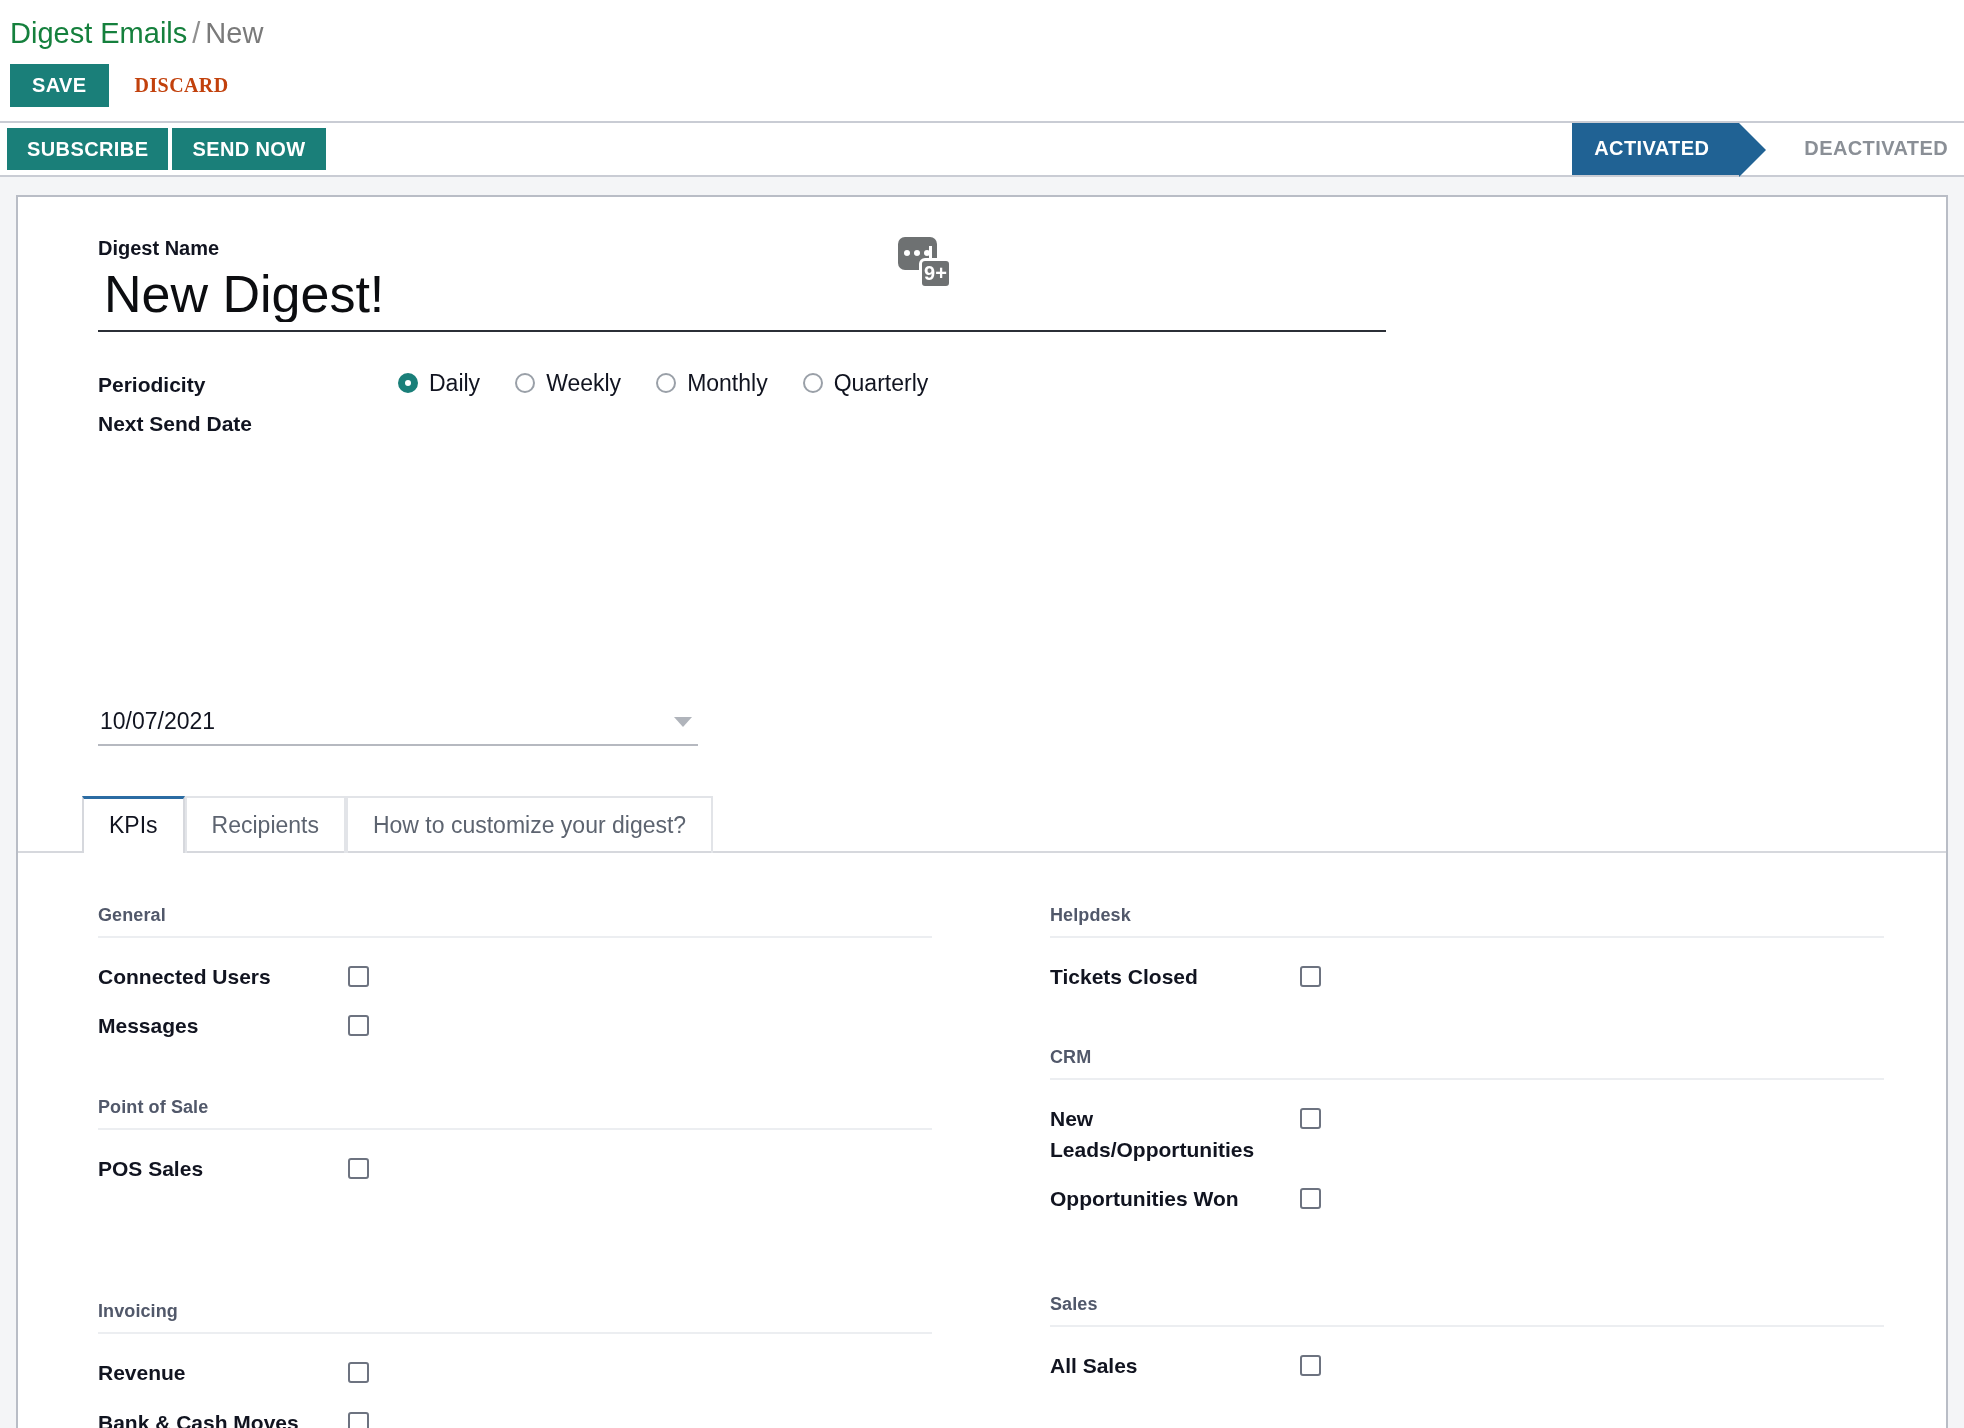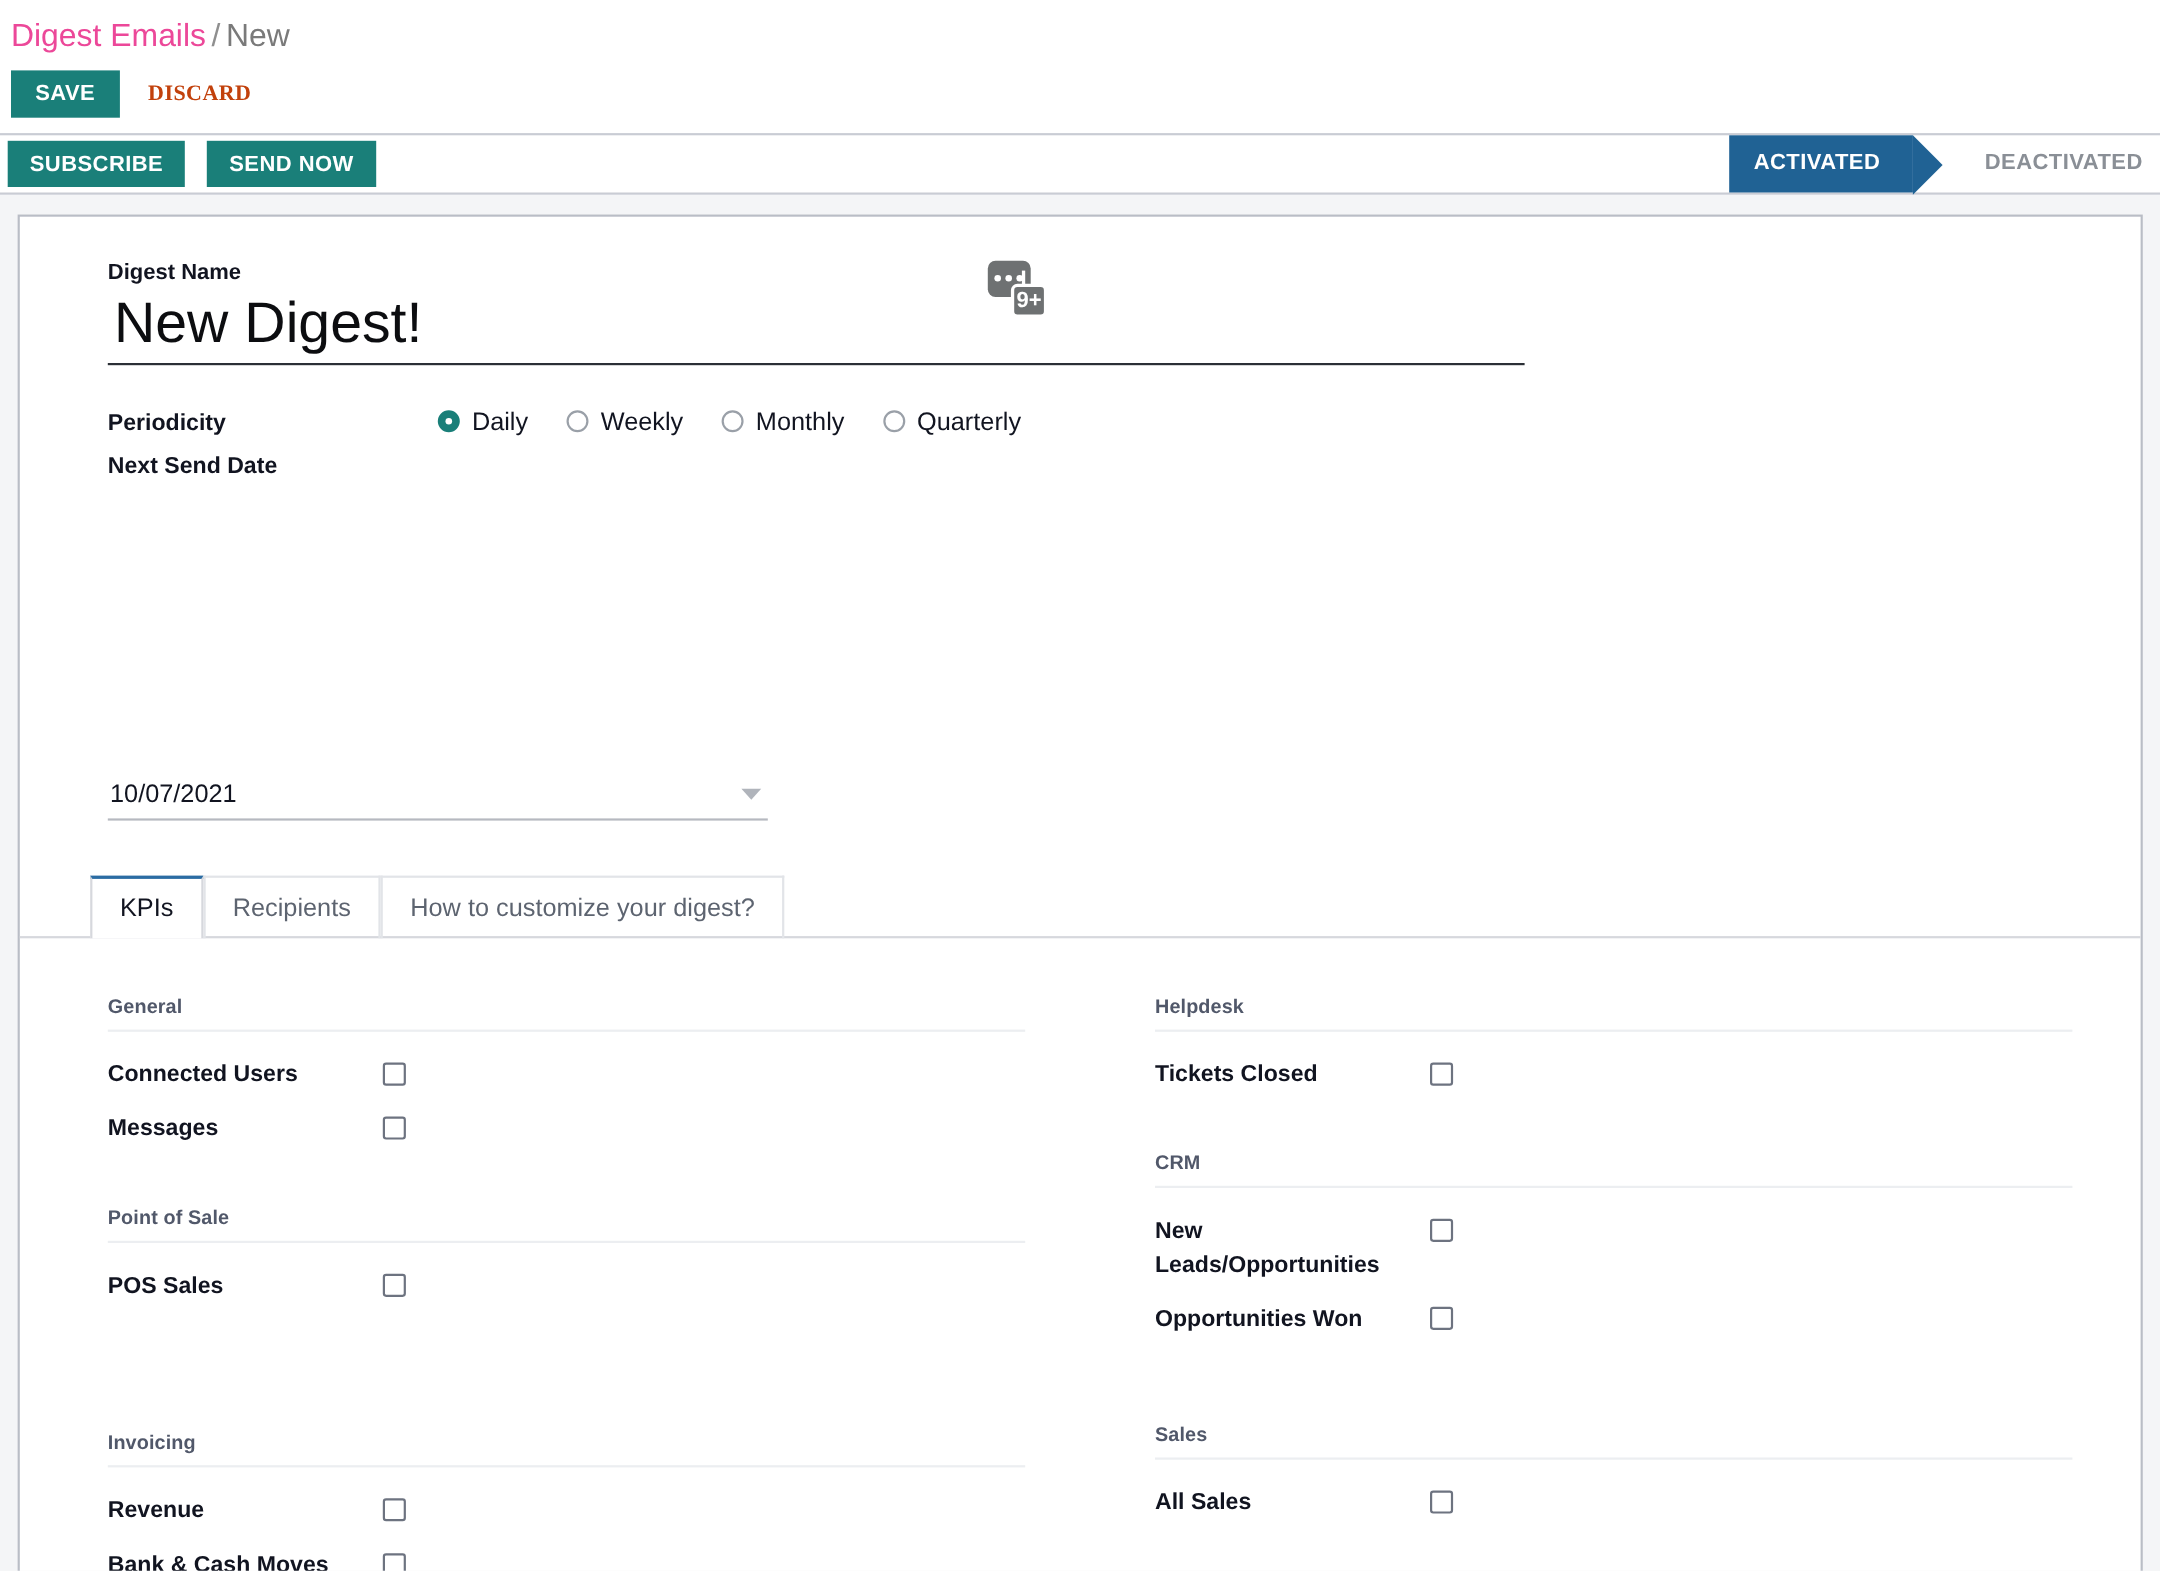--- a/index.html
+++ b/index.html
@@ -16,21 +16,21 @@
     background: #ffffff;
     padding: 0;
   }
   .breadcrumb {
     padding: 16px 0 0 10px;
     font-size: 29px;
     line-height: 1.2;
     white-space: nowrap;
   }
   .bc-root {
-    color: #ec4899;
+    color: #15803d;
     font-weight: 400;
   }
   .bc-sep { color: #8f8f8f; padding: 0 5px; }
   .bc-cur { color: #7a7a7a; }
 
   .cp-buttons {
     padding: 13px 0 14px 10px;
     display: flex;
     align-items: center;
     gap: 0;
@@ -67,21 +67,21 @@
     border-bottom: 2px solid #c9ccd4;
     height: 56px;
     display: flex;
     align-items: stretch;
     justify-content: space-between;
     padding-left: 7px;
   }
   .sb-left {
     display: flex;
     align-items: center;
-    gap: 20px;
+    gap: 4px;
     padding: 7px 0;
   }
   .sb-btn {
     background: #1a7f79;
     color: #ffffff;
     border: none;
     font-family: "Liberation Sans", sans-serif;
     font-size: 20px;
     font-weight: 700;
     letter-spacing: .4px;

